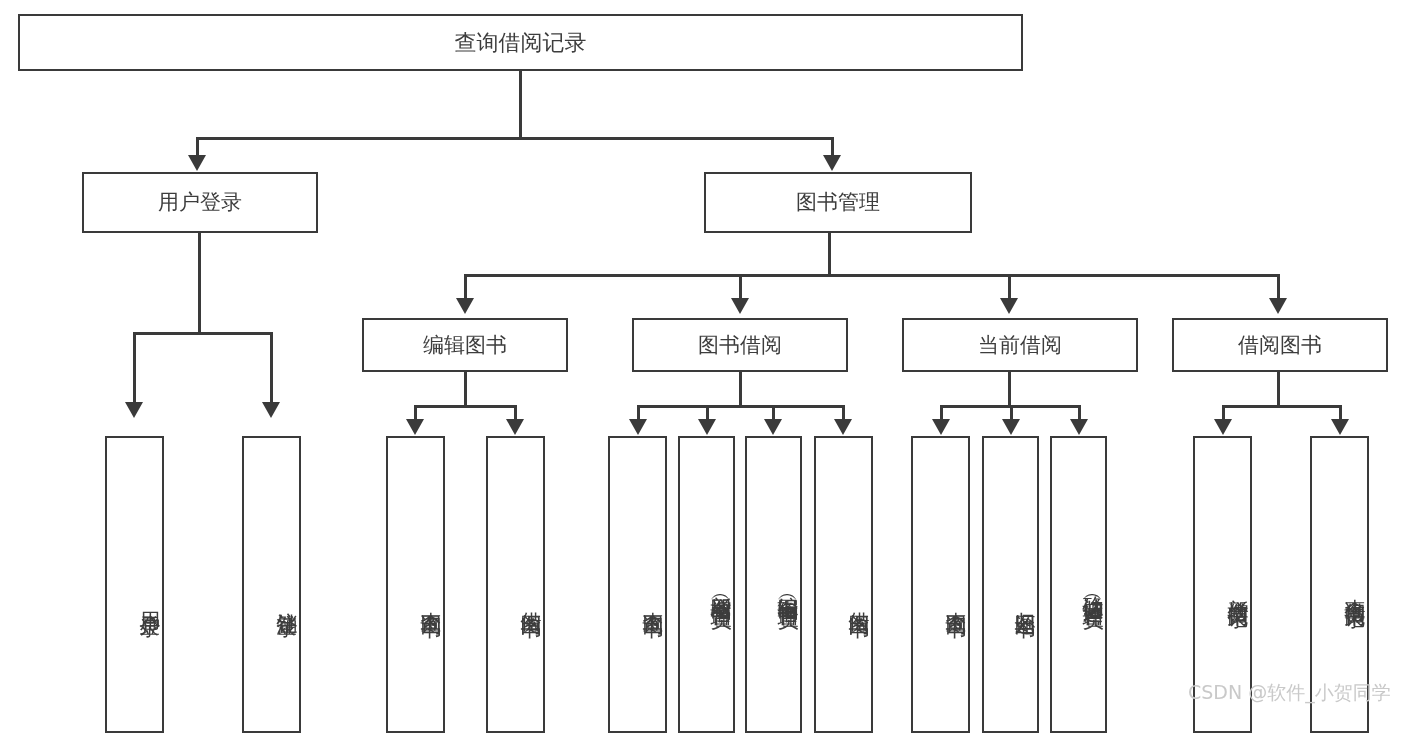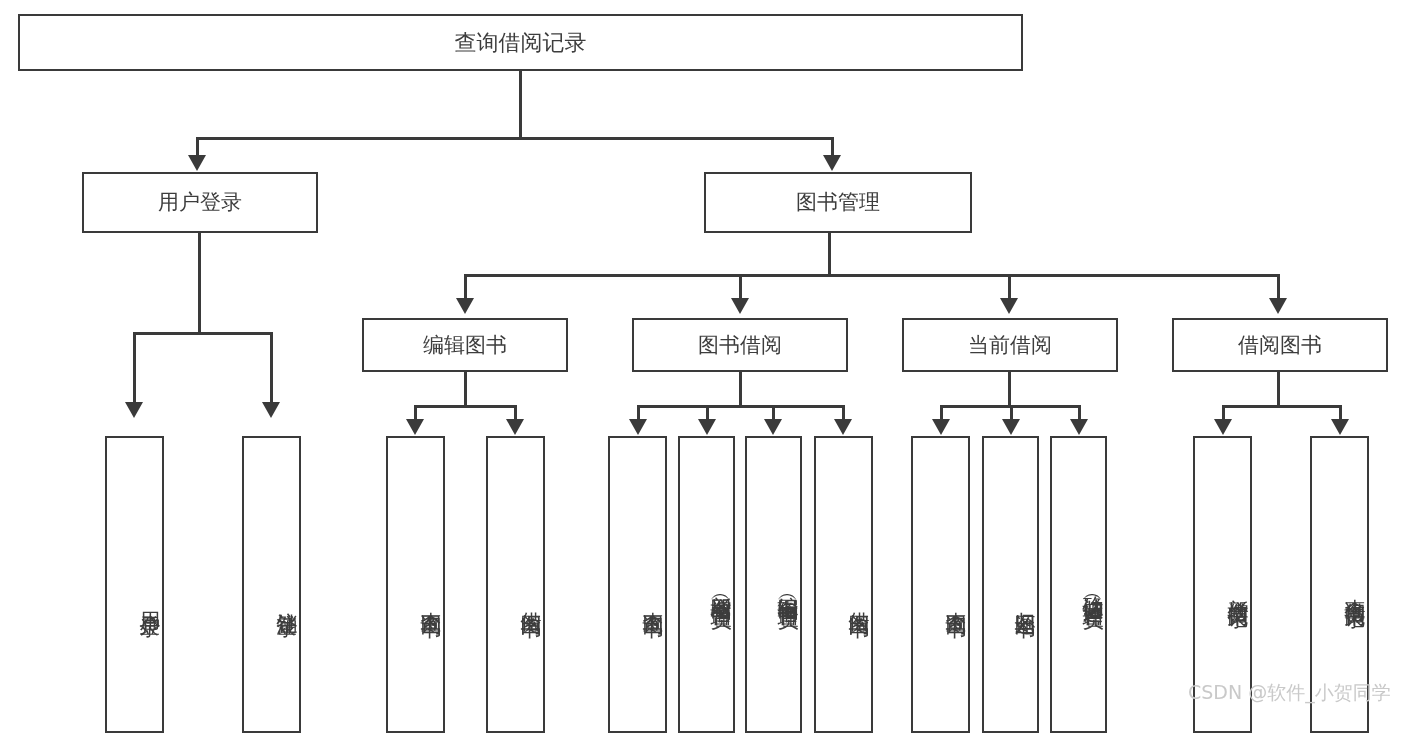--- a/index.html
+++ b/index.html
@@ -116,21 +116,21 @@
 
   <div class="ln vert" style="left:1277px;top:274px;height:28px;"></div>
   <div class="arrow" style="left:1269px;top:298px;"></div>
 
   <div class="node h" style="left:362px;top:318px;width:206px;height:54px;">
     <span class="lbl">编辑图书</span>
   </div>
   <div class="node h" style="left:632px;top:318px;width:216px;height:54px;">
     <span class="lbl">图书借阅</span>
   </div>
-  <div class="node h" style="left:902px;top:318px;width:216px;height:54px;">
+  <div class="node h" style="left:902px;top:318px;width:236px;height:54px;">
     <span class="lbl">当前借阅</span>
   </div>
   <div class="node h" style="left:1172px;top:318px;width:216px;height:54px;">
     <span class="lbl">借阅图书</span>
   </div>
 
   <div class="ln vert" style="left:464px;top:372px;height:35px;"></div>
   <div class="ln horz" style="left:414px;top:405px;width:100px;"></div>
   <div class="ln vert" style="left:414px;top:405px;height:18px;"></div>
   <div class="arrow" style="left:406px;top:419px;"></div>

